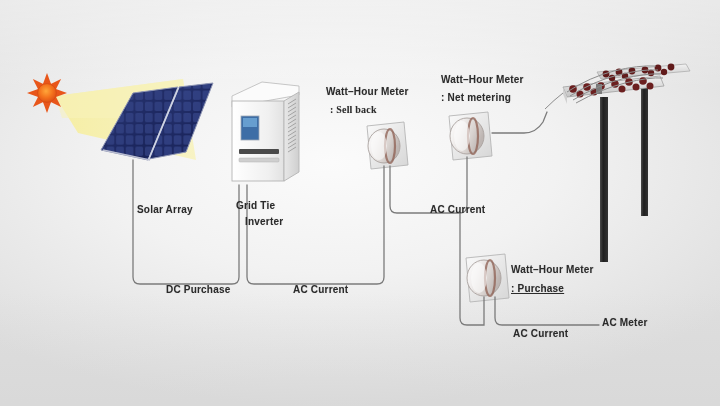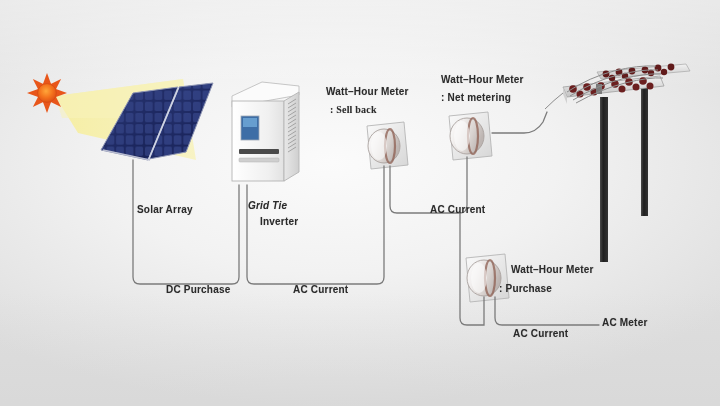--- a/index.html
+++ b/index.html
@@ -213,31 +213,31 @@
       <path d="M492 133 L524 133 Q536 133 543 122 L547 112"></path>
 
       <path d="M460 213 L460 318 Q460 325 467 325 L484 325 L484 297"></path>
 
       <path d="M495 297 L495 318 Q495 325 502 325 L599 325"></path>
     </g>
   </svg>
 
   <div class="lbl" style="left:137px;top:187px;margin-top:15px;">Solar Array</div>
 
-  <div class="lbl" style="left:248px;top:198px;font-style:italic;">Grid Tie</div>
-  <div class="lbl" style="left:260px;top:214px;">Inverter</div>
+  <div class="lbl" style="left:236px;top:198px;">Grid Tie</div>
+  <div class="lbl" style="left:245px;top:214px;">Inverter</div>
 
   <div class="lbl" style="left:326px;top:84px;">Watt–Hour Meter</div>
   <div class="lbl" style="left:330px;top:102px;font-family:Liberation Serif, serif;">: Sell back</div>
 
   <div class="lbl" style="left:441px;top:72px;">Watt–Hour Meter</div>
   <div class="lbl" style="left:441px;top:90px;text-align:center;">: Net metering</div>
 
   <div class="lbl" style="left:511px;top:262px;">Watt–Hour Meter</div>
-  <div class="lbl" style="left:499px;top:281px;">: Purchase</div>
+  <div class="lbl" style="left:511px;top:281px;text-decoration:underline;">: Purchase</div>
 
   <div class="lbl" style="left:166px;top:282px;">DC Purchase</div>
   <div class="lbl" style="left:293px;top:282px;">AC Current</div>
   <div class="lbl" style="left:430px;top:202px;">AC Current</div>
   <div class="lbl" style="left:513px;top:326px;">AC Current</div>
   <div class="lbl" style="left:602px;top:315px;">AC Meter</div>
 
 </div>
 
 </body></html>

